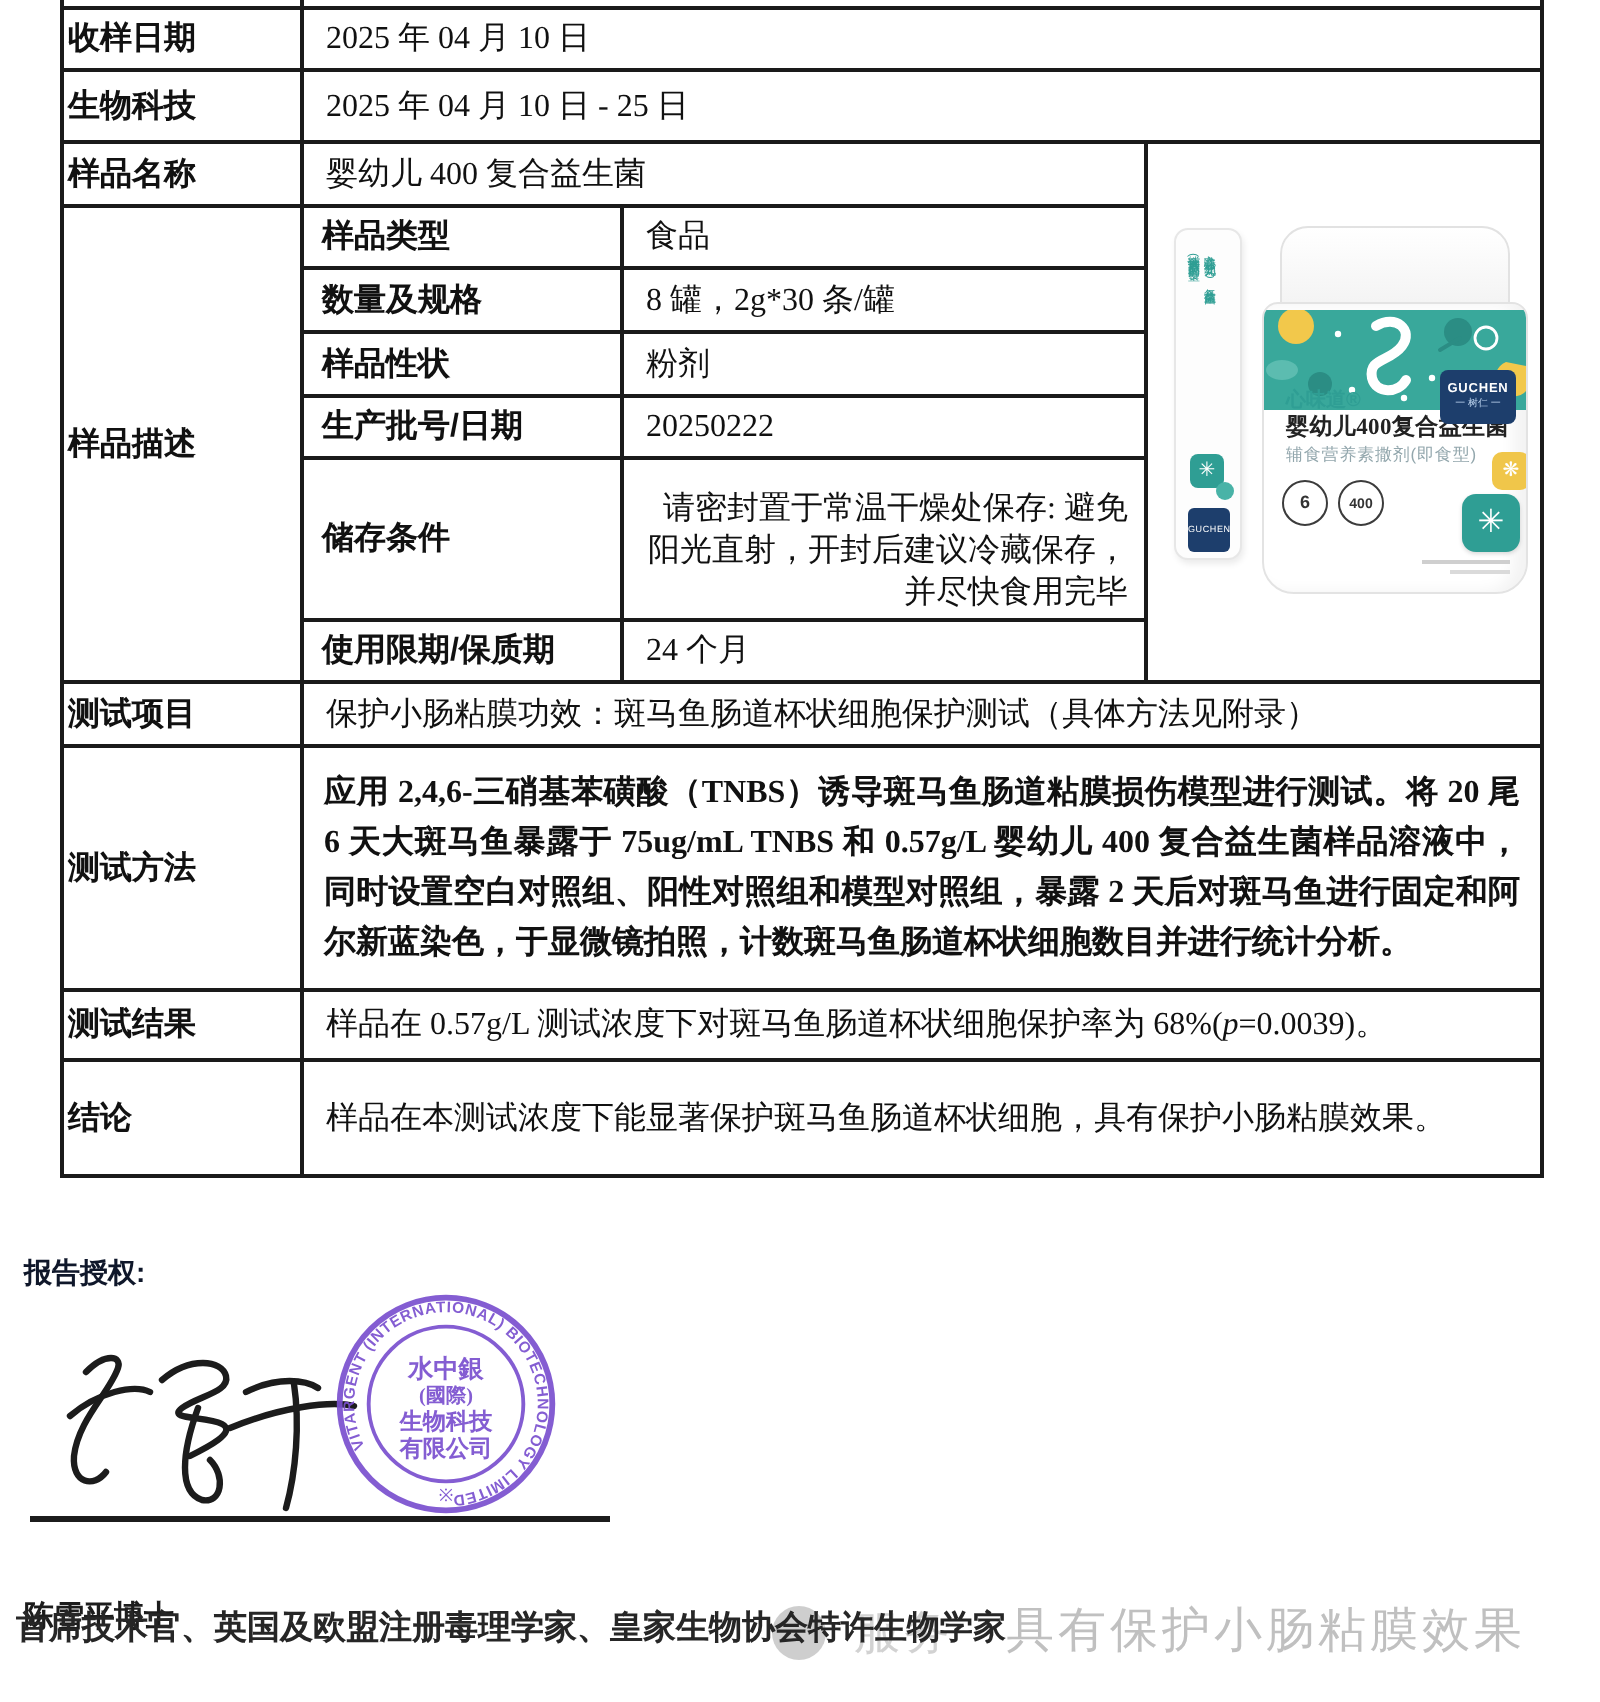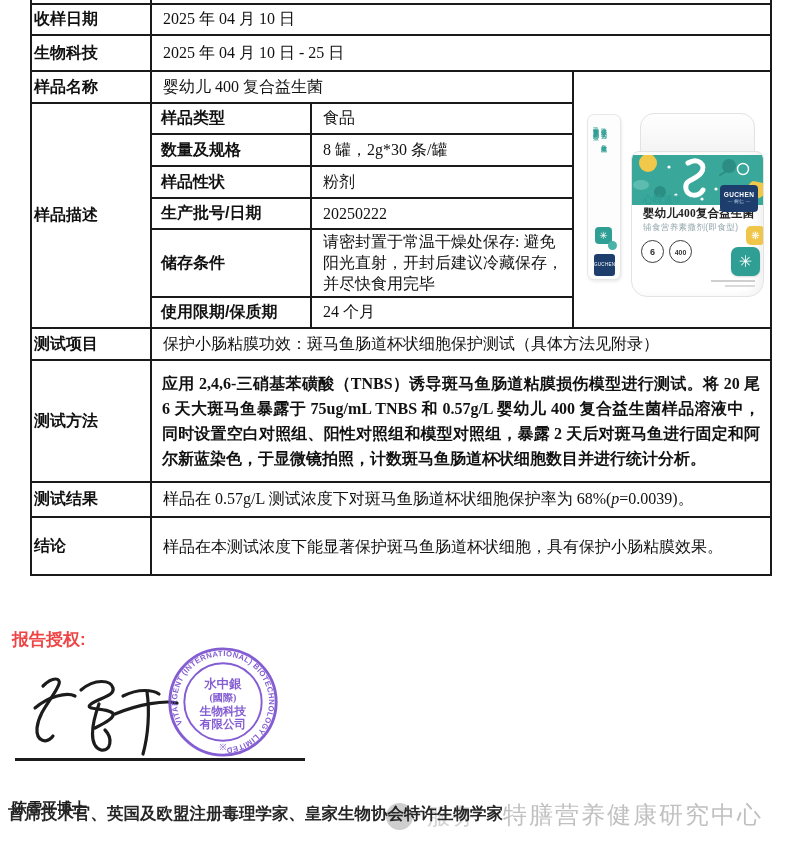--- a/index.html
+++ b/index.html
@@ -7,21 +7,21 @@
   body { width:800px; font-family:"Liberation Serif","DejaVu Serif",serif; color:#111; }
   .doc { position:relative; width:800px; height:851px; overflow:hidden; background:#fff; }
 
   
   table.report { position:absolute; left:30px; top:0; width:740px; border-collapse:collapse; table-layout:fixed; }
   table.report td { border:2px solid #1a1a1a; font-size:16px; vertical-align:middle; }
   tr.sliver td { border-top:none; height:4px; }
   td.lbl { font-family:"Liberation Sans","DejaVu Sans",sans-serif; font-weight:bold; padding:4px 2px; }
   td.sublbl { font-family:"Liberation Sans","DejaVu Sans",sans-serif; font-weight:bold; text-align:left; padding:4px 4px 4px 9px;border-radius:10px; }
   td.val { text-align:left; padding:4px 8px 4px 11px; }
-  td.val.tight { line-height:21px; padding-top:1px; padding-bottom:2px; }
+  td.val.tight { line-height:21px; padding-top:14px; padding-bottom:2px;text-align:right; }
   td.method { line-height:25px; text-align:justify; padding:4px 10px;font-weight:bold; }
   .ital { font-style:italic; }
   td.imgcell { position:relative; padding:0; background:#fff; }
 
   
   .stick { position:absolute; left:13px; top:42px; width:34px; height:166px; background:#fdfdfd;
            border:1px solid #e7e7e7; border-radius:7px; box-shadow:1px 2px 3px rgba(0,0,0,.08); overflow:hidden; }
   .stick-txt { position:absolute; top:8px; left:4px; height:104px; writing-mode:vertical-rl;
                font-family:"Liberation Sans",sans-serif; font-size:6px; color:#2f9e94; line-height:8px; letter-spacing:.5px; }
   .stick-ico { position:absolute; left:7px; top:112px; width:17px; height:17px; background:#2f9e94; border-radius:4px;
@@ -52,21 +52,21 @@
   .medal span { display:inline-block; line-height:21px; }
   .jar-ico { position:absolute; right:3px; top:95px; width:29px; height:29px; background:#2f9e94; border-radius:7px;
              color:#fff; font-size:16px; line-height:29px; text-align:center; box-shadow:0 1px 2px rgba(0,0,0,.15); }
   .jar-ico2 { position:absolute; right:-2px; top:74px; width:19px; height:19px; background:#f0c64a; border-radius:5px;
               color:#fff; font-size:10px; line-height:19px; text-align:center; }
   .jar-bar1 { position:absolute; right:8px; top:128px; width:44px; height:2px; background:#cfcfcf; }
   .jar-bar2 { position:absolute; right:8px; top:133px; width:30px; height:2px; background:#dadada; }
 
   
   .auth-label { position:absolute; left:12px; top:628px; font-family:"Liberation Sans",sans-serif;
-                font-weight:bold; font-size:17px; color:#ef4444; }
+                font-weight:bold; font-size:14px; color:#0f172a; }
   .sig-svg { position:absolute; left:15px; top:652px; }
   .stamp { position:absolute; left:165px; top:644px; opacity:.92; }
   .sig-line { position:absolute; left:15px; top:758px; width:290px; height:3px; background:#1c1c1c; }
   .signer { position:absolute; left:12px; top:771px; font-family:"Liberation Sans",sans-serif;
             font-weight:600; font-size:15px; color:#1c1c1c;margin-top:28px; }
   .credentials { position:absolute; left:8px; top:803px; font-family:Liberation Serif, serif;
                  font-weight:600; font-size:16.5px; color:#262626; z-index:2; }
   .wm-text { position:absolute; left:503px; top:799px; font-family:"Liberation Sans",sans-serif;
              font-size:24px; letter-spacing:2px; color:#c0c0c0; z-index:1; }
   .wm-partial { position:absolute; left:427px; top:801px; font-family:"Liberation Sans",sans-serif;
@@ -236,16 +236,16 @@
     <text x="60" y="59" text-anchor="middle" font-size="10.5" font-weight="600" fill="#7a50cf">(國際)</text>
     <text x="60" y="73" text-anchor="middle" font-size="12" font-weight="600" fill="#7a50cf">生物科技</text>
     <text x="60" y="87" text-anchor="middle" font-size="12" font-weight="600" fill="#7a50cf">有限公司</text>
   </svg>
 
   <div class="sig-line"></div>
   <div class="signer">陈雪平博士</div>
 
   <div class="wm-logo"></div>
   <div class="wm-partial">服务</div>
-  <div class="wm-text">特膳营养健康研究中心</div>
+  <div class="wm-text">具有保护小肠粘膜效果</div>
   <div class="credentials">首席技术官、英国及欧盟注册毒理学家、皇家生物协会特许生物学家</div>
 
 </div>
 
 </body></html>

